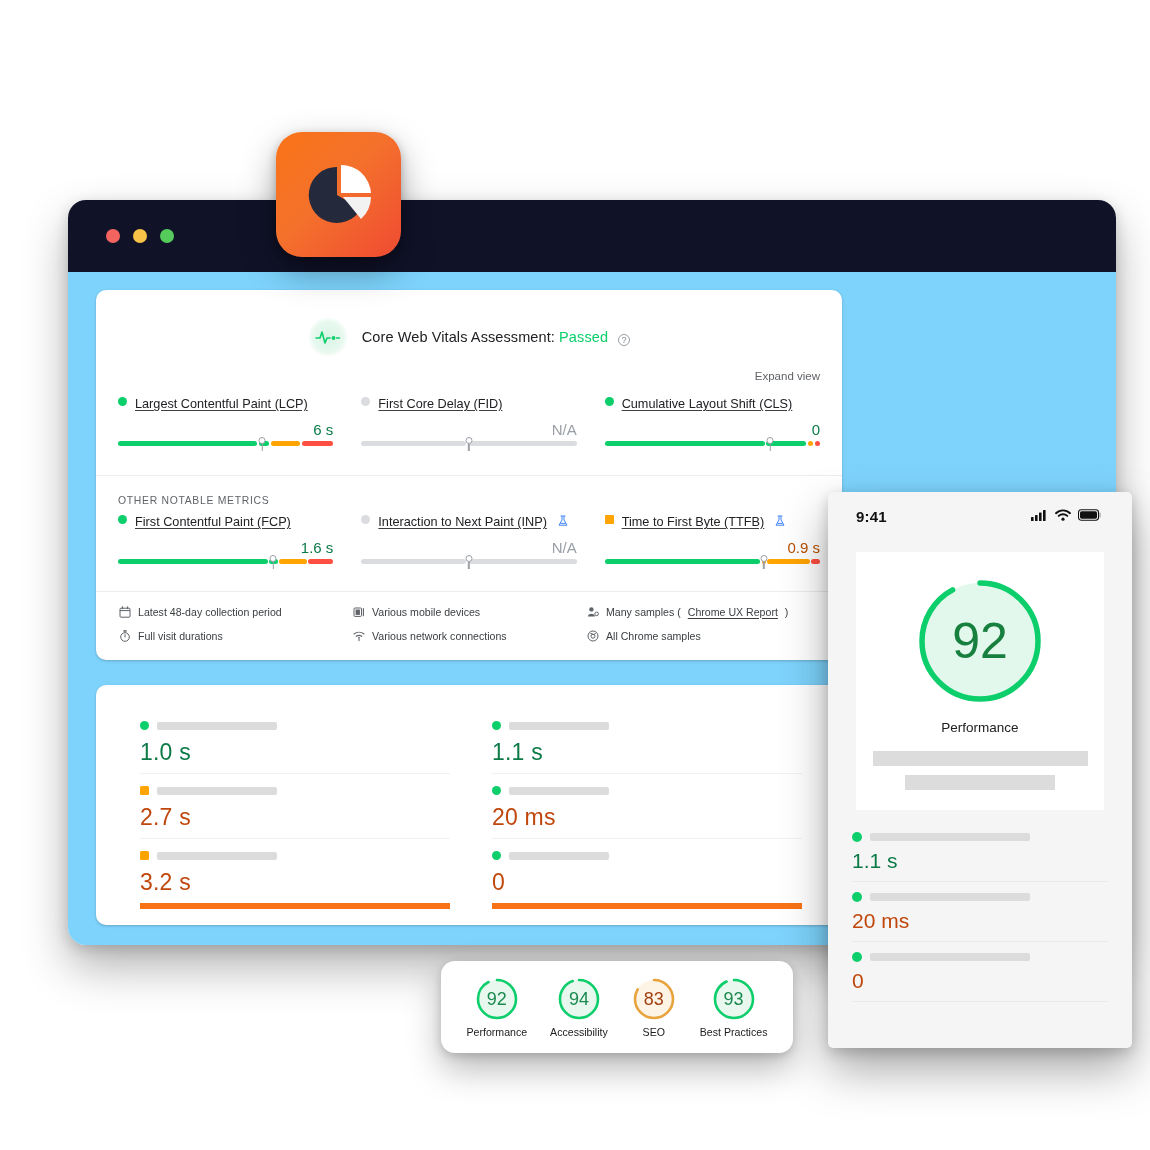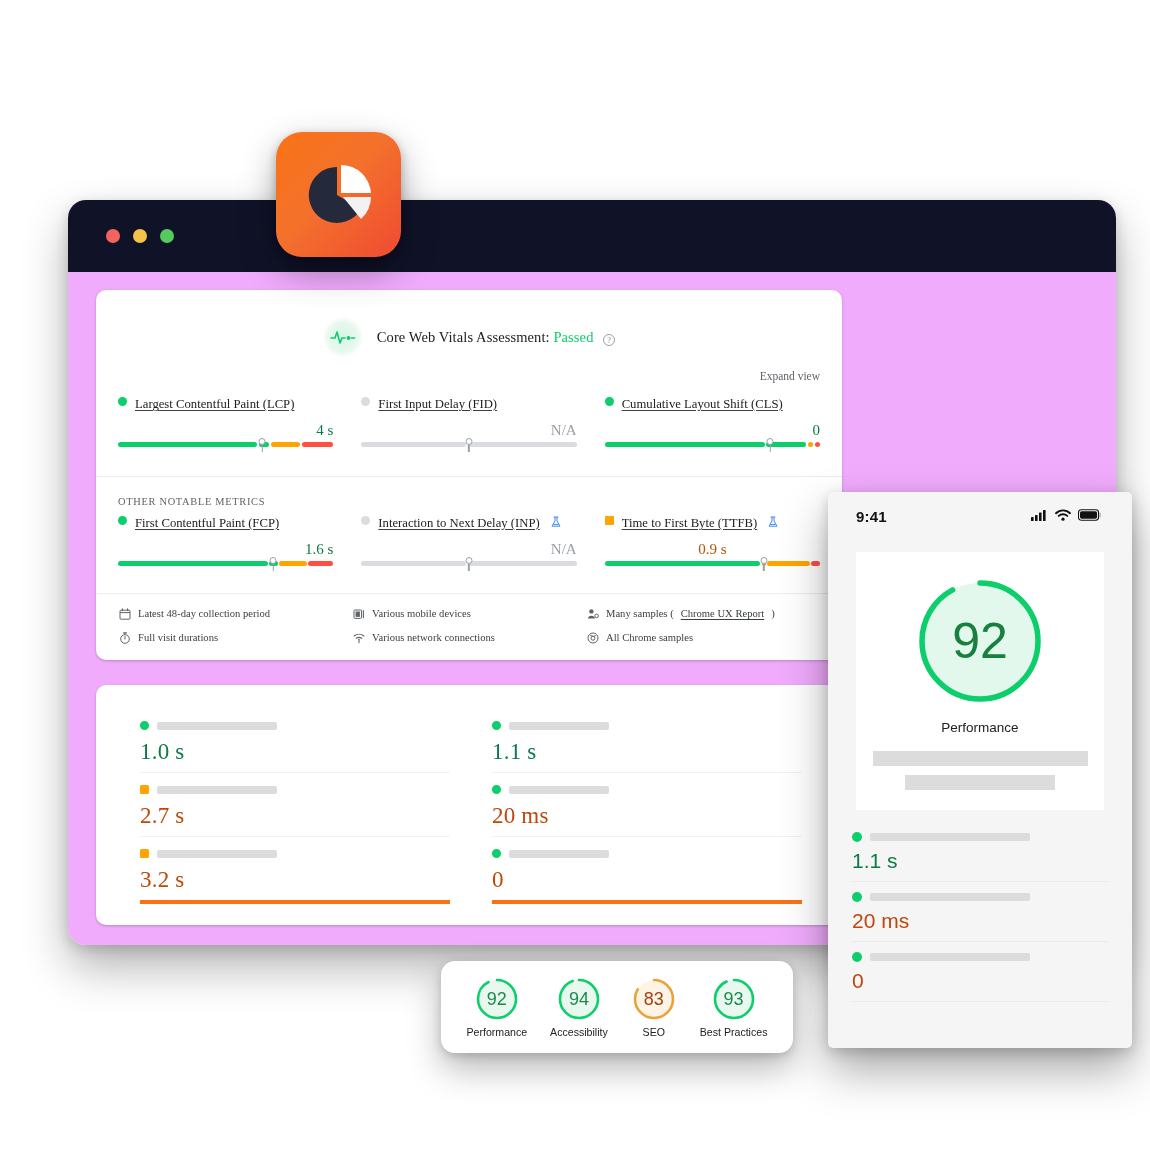--- a/index.html
+++ b/index.html
@@ -23,25 +23,24 @@
   .titlebar {
     height: 72px; background: #101228; width: 100%;
     display: flex; align-items: center; padding-left: 38px; gap: 13px;
   }
   .dot { width: 14px; height: 14px; border-radius: 50%; }
   .dot.red { background: #f4645f; }
   .dot.yellow { background: #f6c348; }
   .dot.green { background: #55cb5c; }
 
   .browser-body {
-    background: #f0abfc;
+    background: #7dd3fc;
     height: calc(100% - 72px);
     padding: 8px 0 0 0;
     position: relative;
-    font-family: Liberation Serif, serif;
   }
 
   
   .crux-card {
     position: absolute; left: 28px; top: 18px;
     width: 746px; height: 370px;
     background: #ffffff; border-radius: 10px;
     box-shadow: 0 1px 3px rgba(60,64,67,.22), 0 1px 2px rgba(60,64,67,.10);
     padding: 0; overflow: hidden;
   }
@@ -109,21 +108,21 @@
   .lab-card {
     position: absolute; left: 28px; top: 413px;
     width: 746px; height: 240px;
     background: #ffffff; border-radius: 10px;
     box-shadow: 0 1px 3px rgba(60,64,67,.22), 0 1px 2px rgba(60,64,67,.10);
     padding: 36px 40px 0 44px;
     display: grid; grid-template-columns: 1fr 1fr; column-gap: 42px;
   }
   .lab-col { }
   .lab-row { padding: 0 0 7px 0; border-bottom: 1px solid #f1f1f1; margin-bottom: 12px; }
-  .lab-row:last-child { border-bottom: 4px solid #f97316; }
+  .lab-row:last-child { border-bottom: 6px solid #f97316; }
   .lab-top { display: flex; align-items: center; gap: 8px; }
   .lab-dot { width: 9px; height: 9px; border-radius: 50%; flex:none; }
   .lab-dot.sq { border-radius: 1.5px; }
   .skel { height: 8px; background: #dcdcdc; border-radius: 2px; }
   .lab-val { font-size: 23px; margin-top: 9px; letter-spacing: .2px; }
 
   
   .thumb {
     position: absolute; left: 886px; top: 292px;
     width: 146px; height: 186px; background: #ffffff;
@@ -216,35 +215,35 @@
         <div class="expand-row">
           <span class="expand-link">Expand view</span>
         </div>
 
         <div class="metric-grid" id="core-metrics">
             <div class="metric">
               <div class="m-head">
                 <span class="m-dot" style="background: rgb(12, 206, 107);"></span>
                 <span class="m-name">Largest Contentful Paint (LCP)</span>
               </div>
-              <div class="m-value" style="color: rgb(11, 122, 71);">4 s</div>
+              <div class="m-value" style="color: rgb(11, 122, 71);">6 s</div>
               <div class="m-bar-wrap">
                 <div class="m-bar">
                   <div class="seg" style="flex: 66 1 0%; background: rgb(12, 206, 107);"></div>
                   <div class="seg" style="flex: 5 1 0%; background: rgb(12, 206, 107);"></div>
                   <div class="seg" style="flex: 14 1 0%; background: rgb(255, 164, 0);"></div>
                   <div class="seg" style="flex: 15 1 0%; background: rgb(255, 78, 66);"></div>
                 </div>
                 <span class="marker" style="left: 67%;"></span>
               </div>
             </div>
             <div class="metric">
               <div class="m-head">
                 <span class="m-dot" style="background: rgb(218, 220, 224);"></span>
-                <span class="m-name">First Input Delay (FID)</span>
+                <span class="m-name">First Core Delay (FID)</span>
               </div>
               <div class="m-value" style="color: rgb(154, 160, 166);">N/A</div>
               <div class="m-bar-wrap">
                 <div class="m-bar">
                   <div class="seg" style="flex: 49 1 0%; background: rgb(218, 220, 224);"></div>
                   <div class="seg" style="flex: 51 1 0%; background: rgb(218, 220, 224);"></div>
                 </div>
                 <span class="marker" style="left: 50%;"></span>
               </div>
             </div>
@@ -281,21 +280,21 @@
                   <div class="seg" style="flex: 4 1 0%; background: rgb(12, 206, 107);"></div>
                   <div class="seg" style="flex: 13 1 0%; background: rgb(255, 164, 0);"></div>
                   <div class="seg" style="flex: 12 1 0%; background: rgb(255, 78, 66);"></div>
                 </div>
                 <span class="marker" style="left: 72%;"></span>
               </div>
             </div>
             <div class="metric">
               <div class="m-head">
                 <span class="m-dot" style="background: rgb(218, 220, 224);"></span>
-                <span class="m-name">Interaction to Next Delay (INP)</span>
+                <span class="m-name">Interaction to Next Paint (INP)</span>
                 <span class="flask"><svg width="10" height="12" viewBox="0 0 10 12">
                     <path d="M4 1v4L1 10.2h8L6 5V1" fill="none" stroke="#4285f4" stroke-width="1"></path>
                     <line x1="3" y1="1" x2="7" y2="1" stroke="#4285f4" stroke-width="1" stroke-linecap="round"></line>
                     <line x1="2.4" y1="8.4" x2="7.6" y2="8.4" stroke="#4285f4" stroke-width="1"></line>
                   </svg></span>
               </div>
               <div class="m-value" style="color: rgb(154, 160, 166);">N/A</div>
               <div class="m-bar-wrap">
                 <div class="m-bar">
                   <div class="seg" style="flex: 49 1 0%; background: rgb(218, 220, 224);"></div>
@@ -307,21 +306,21 @@
             <div class="metric">
               <div class="m-head">
                 <span class="m-dot sq" style="background: rgb(255, 164, 0);"></span>
                 <span class="m-name">Time to First Byte (TTFB)</span>
                 <span class="flask"><svg width="10" height="12" viewBox="0 0 10 12">
                     <path d="M4 1v4L1 10.2h8L6 5V1" fill="none" stroke="#4285f4" stroke-width="1"></path>
                     <line x1="3" y1="1" x2="7" y2="1" stroke="#4285f4" stroke-width="1" stroke-linecap="round"></line>
                     <line x1="2.4" y1="8.4" x2="7.6" y2="8.4" stroke="#4285f4" stroke-width="1"></line>
                   </svg></span>
               </div>
-              <div class="m-value" style="color: rgb(185, 80, 0); text-align: center;">0.9 s</div>
+              <div class="m-value" style="color: rgb(185, 80, 0);">0.9 s</div>
               <div class="m-bar-wrap">
                 <div class="m-bar">
                   <div class="seg" style="flex: 73 1 0%; background: rgb(12, 206, 107);"></div>
                   <div class="seg" style="flex: 2 1 0%; background: rgb(255, 164, 0);"></div>
                   <div class="seg" style="flex: 20 1 0%; background: rgb(255, 164, 0);"></div>
                   <div class="seg" style="flex: 4 1 0%; background: rgb(255, 78, 66);"></div>
                 </div>
                 <span class="marker" style="left: 74%;"></span>
               </div>
             </div>

